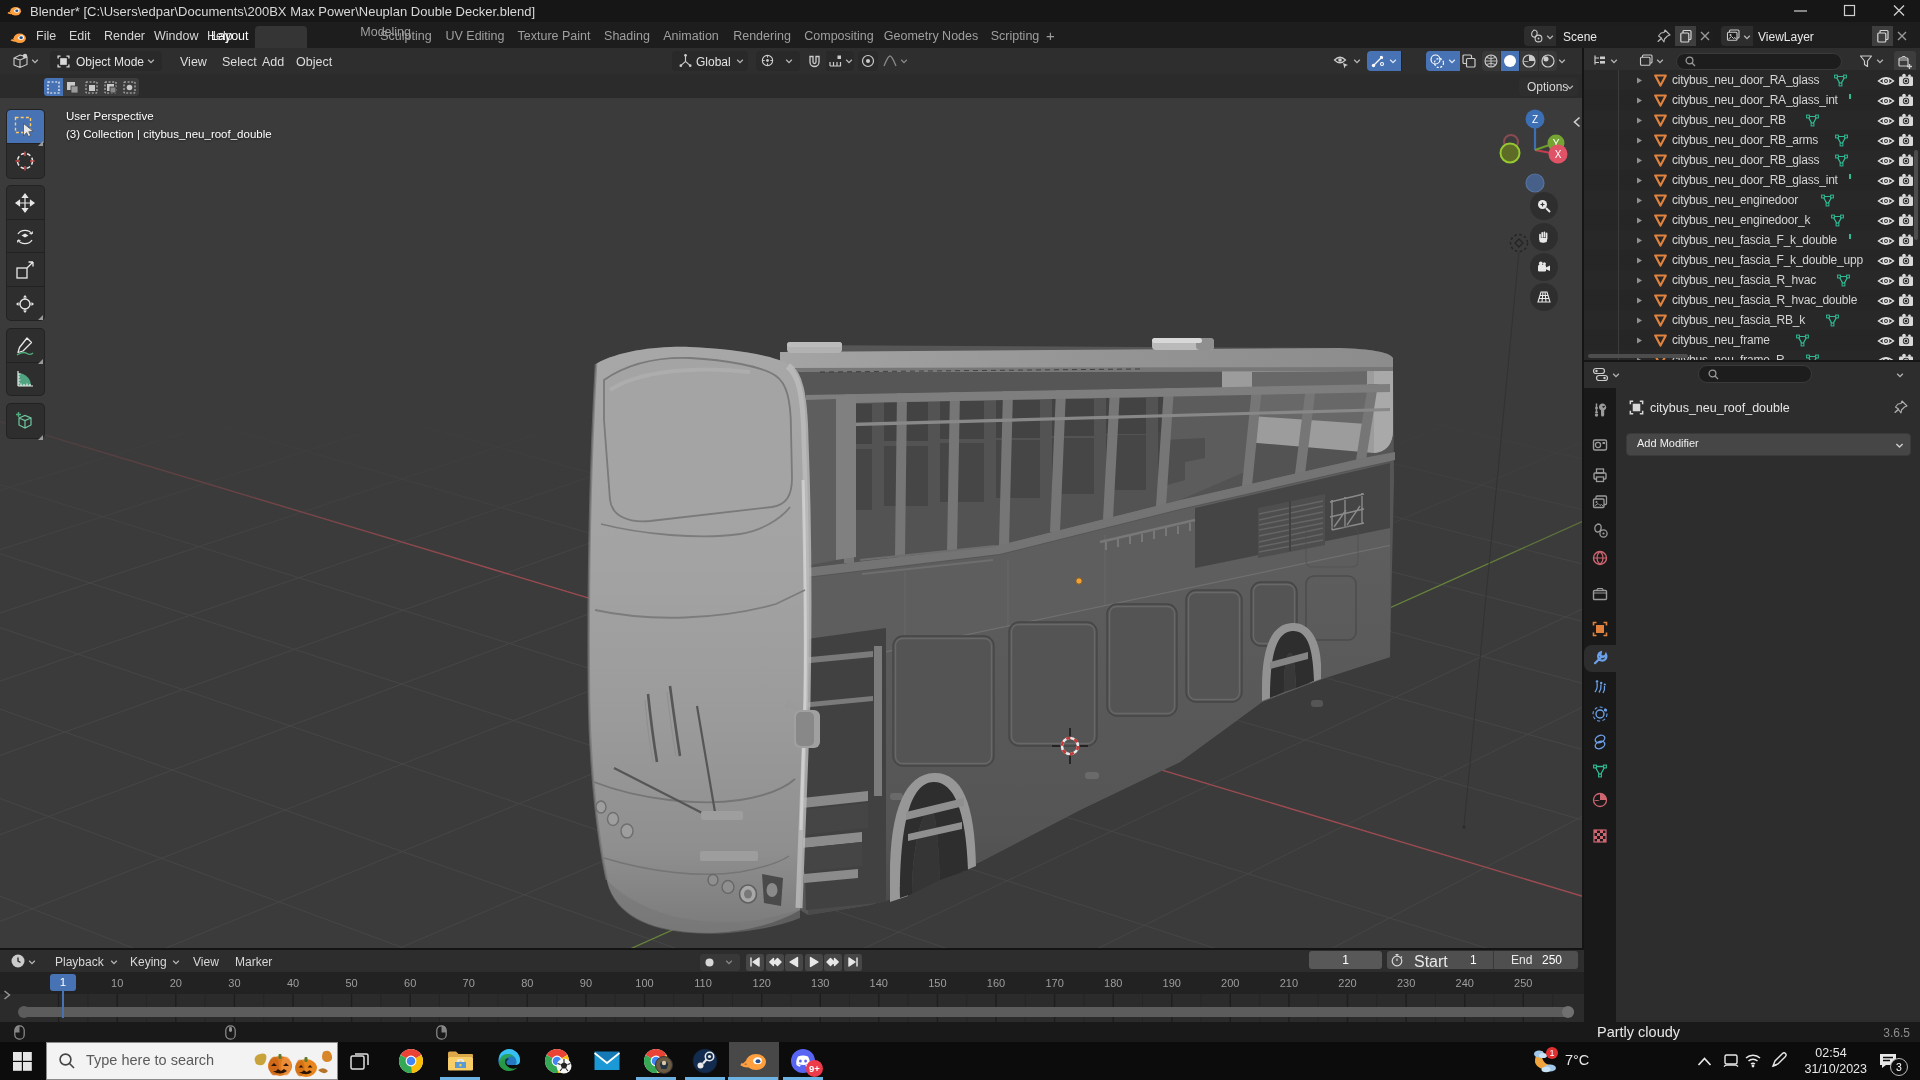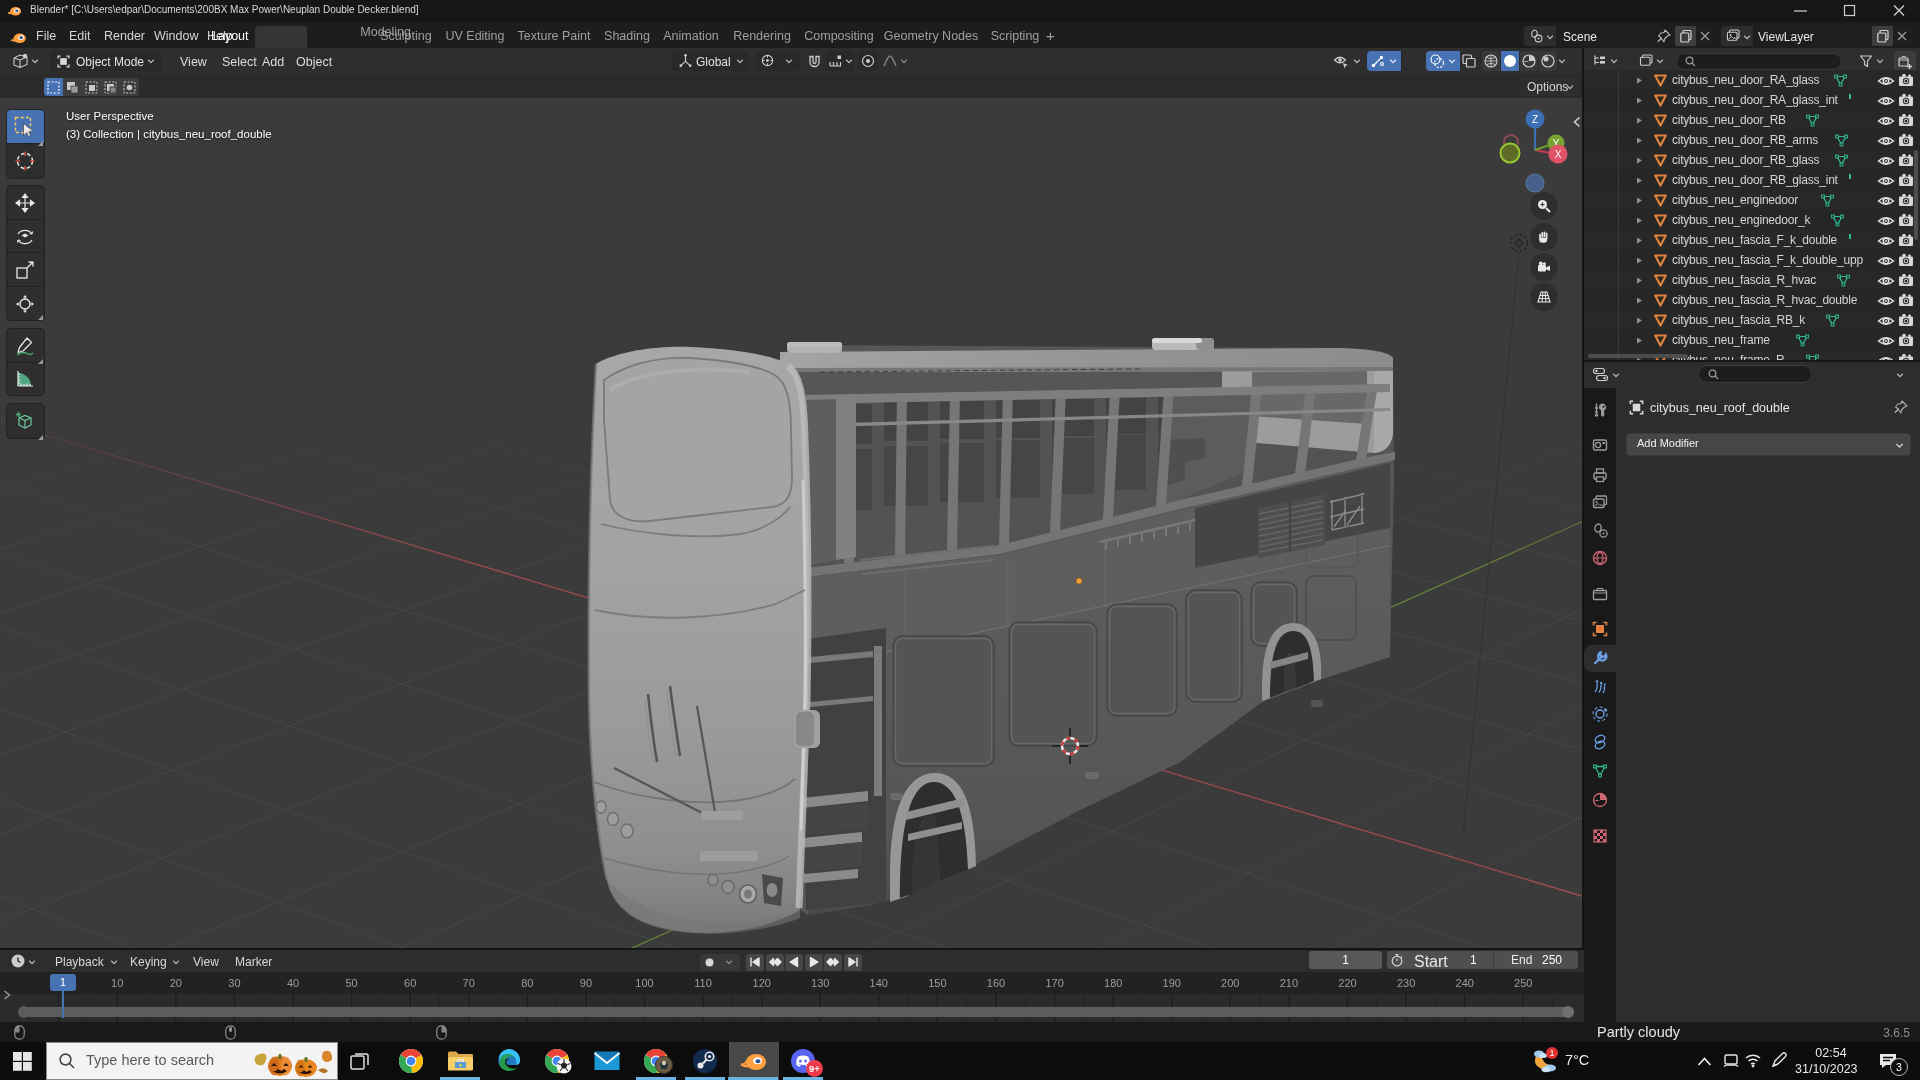--- a/index.html
+++ b/index.html
@@ -1,17 +1,17 @@
 <!DOCTYPE html>
 <html><head><meta charset="utf-8"><style>
 *{margin:0;padding:0;box-sizing:border-box}
 html,body{width:1920px;height:1080px;overflow:hidden;background:#000;font-family:"Liberation Sans",sans-serif}
 .abs{position:absolute}
 #stage{position:relative;width:1920px;height:1080px}
-.t12{font-size:10px;color:#d8d8d8}
+.t12{font-size:13px;color:#d8d8d8}
 </style></head><body>
 <div id="stage">
 <div class="abs" style="left:0;top:0;width:1920px;height:22px;background:#161616"></div>
 <svg class="abs" style="left:7px;top:3px" width="15" height="15" viewBox="0 0 20 20">
 <ellipse cx="11.5" cy="11" rx="7.2" ry="5.6" fill="#ff9f3e"></ellipse>
 <ellipse cx="12.8" cy="10" rx="3.6" ry="2.9" fill="#fff"></ellipse>
 <ellipse cx="13.1" cy="10.3" rx="2.1" ry="1.7" fill="#2a4f88"></ellipse>
 <path d="M2 13 L9 6.5 L13 6.8 L6.5 12.2 Z" fill="#ff9f3e"></path>
 <path d="M1.2 12.8 Q6 15.5 10 12" stroke="#ff9f3e" stroke-width="2" fill="none"></path>
 </svg>
@@ -1332,18 +1332,18 @@
     </svg>
 <svg class="abs" style="left:1744px;top:1052px" width="18" height="16" viewBox="0 0 18 16">
       <path d="M2 6 A10 10 0 0 1 16 6 M4.5 9 A6.5 6.5 0 0 1 13.5 9 M7 12 A3.5 3.5 0 0 1 11 12" fill="none" stroke="#e8e8e8" stroke-width="1.5"></path>
       <circle cx="9" cy="14" r="1.4" fill="#e8e8e8"></circle>
     </svg>
 <svg class="abs" style="left:1770px;top:1051px" width="18" height="18" viewBox="0 0 18 18">
       <path d="M3 15 L5 10 L12 3 Q14 1 15.5 2.5 Q17 4 15 6 L8 13 Z" fill="none" stroke="#e8e8e8" stroke-width="1.4"></path>
       <path d="M3 15 L6.5 13.8" stroke="#e8e8e8" stroke-width="1.4"></path>
     </svg>
 <div class="abs" style="left:1795px;top:1046px;width:72px;text-align:center;font-size:12.5px;color:#e8e8e8">02:54</div>
-<div class="abs" style="left:1795px;top:1062px;width:72px;text-align:left;font-size:12.5px;color:#e8e8e8">31/10/2023</div>
+<div class="abs" style="left:1795px;top:1062px;width:72px;text-align:right;font-size:12.5px;color:#e8e8e8">31/10/2023</div>
 <svg class="abs" style="left:1878px;top:1051px" width="20" height="20" viewBox="0 0 20 20">
       <path d="M2 3 H18 V14 H8 L4 17 V14 H2 Z" fill="#e8e8e8"></path>
       <path d="M5 6.5 H15 M5 9.5 H12" stroke="#0c0c0c" stroke-width="1.3"></path>
     </svg>
 <div class="abs" style="left:1890px;top:1058px;width:18px;height:18px;background:#0c0c0c;border:1.5px solid #bbb;border-radius:10px;font-size:10.5px;color:#fff;text-align:center;line-height:16px">3</div>
 </div>
 </body></html>

